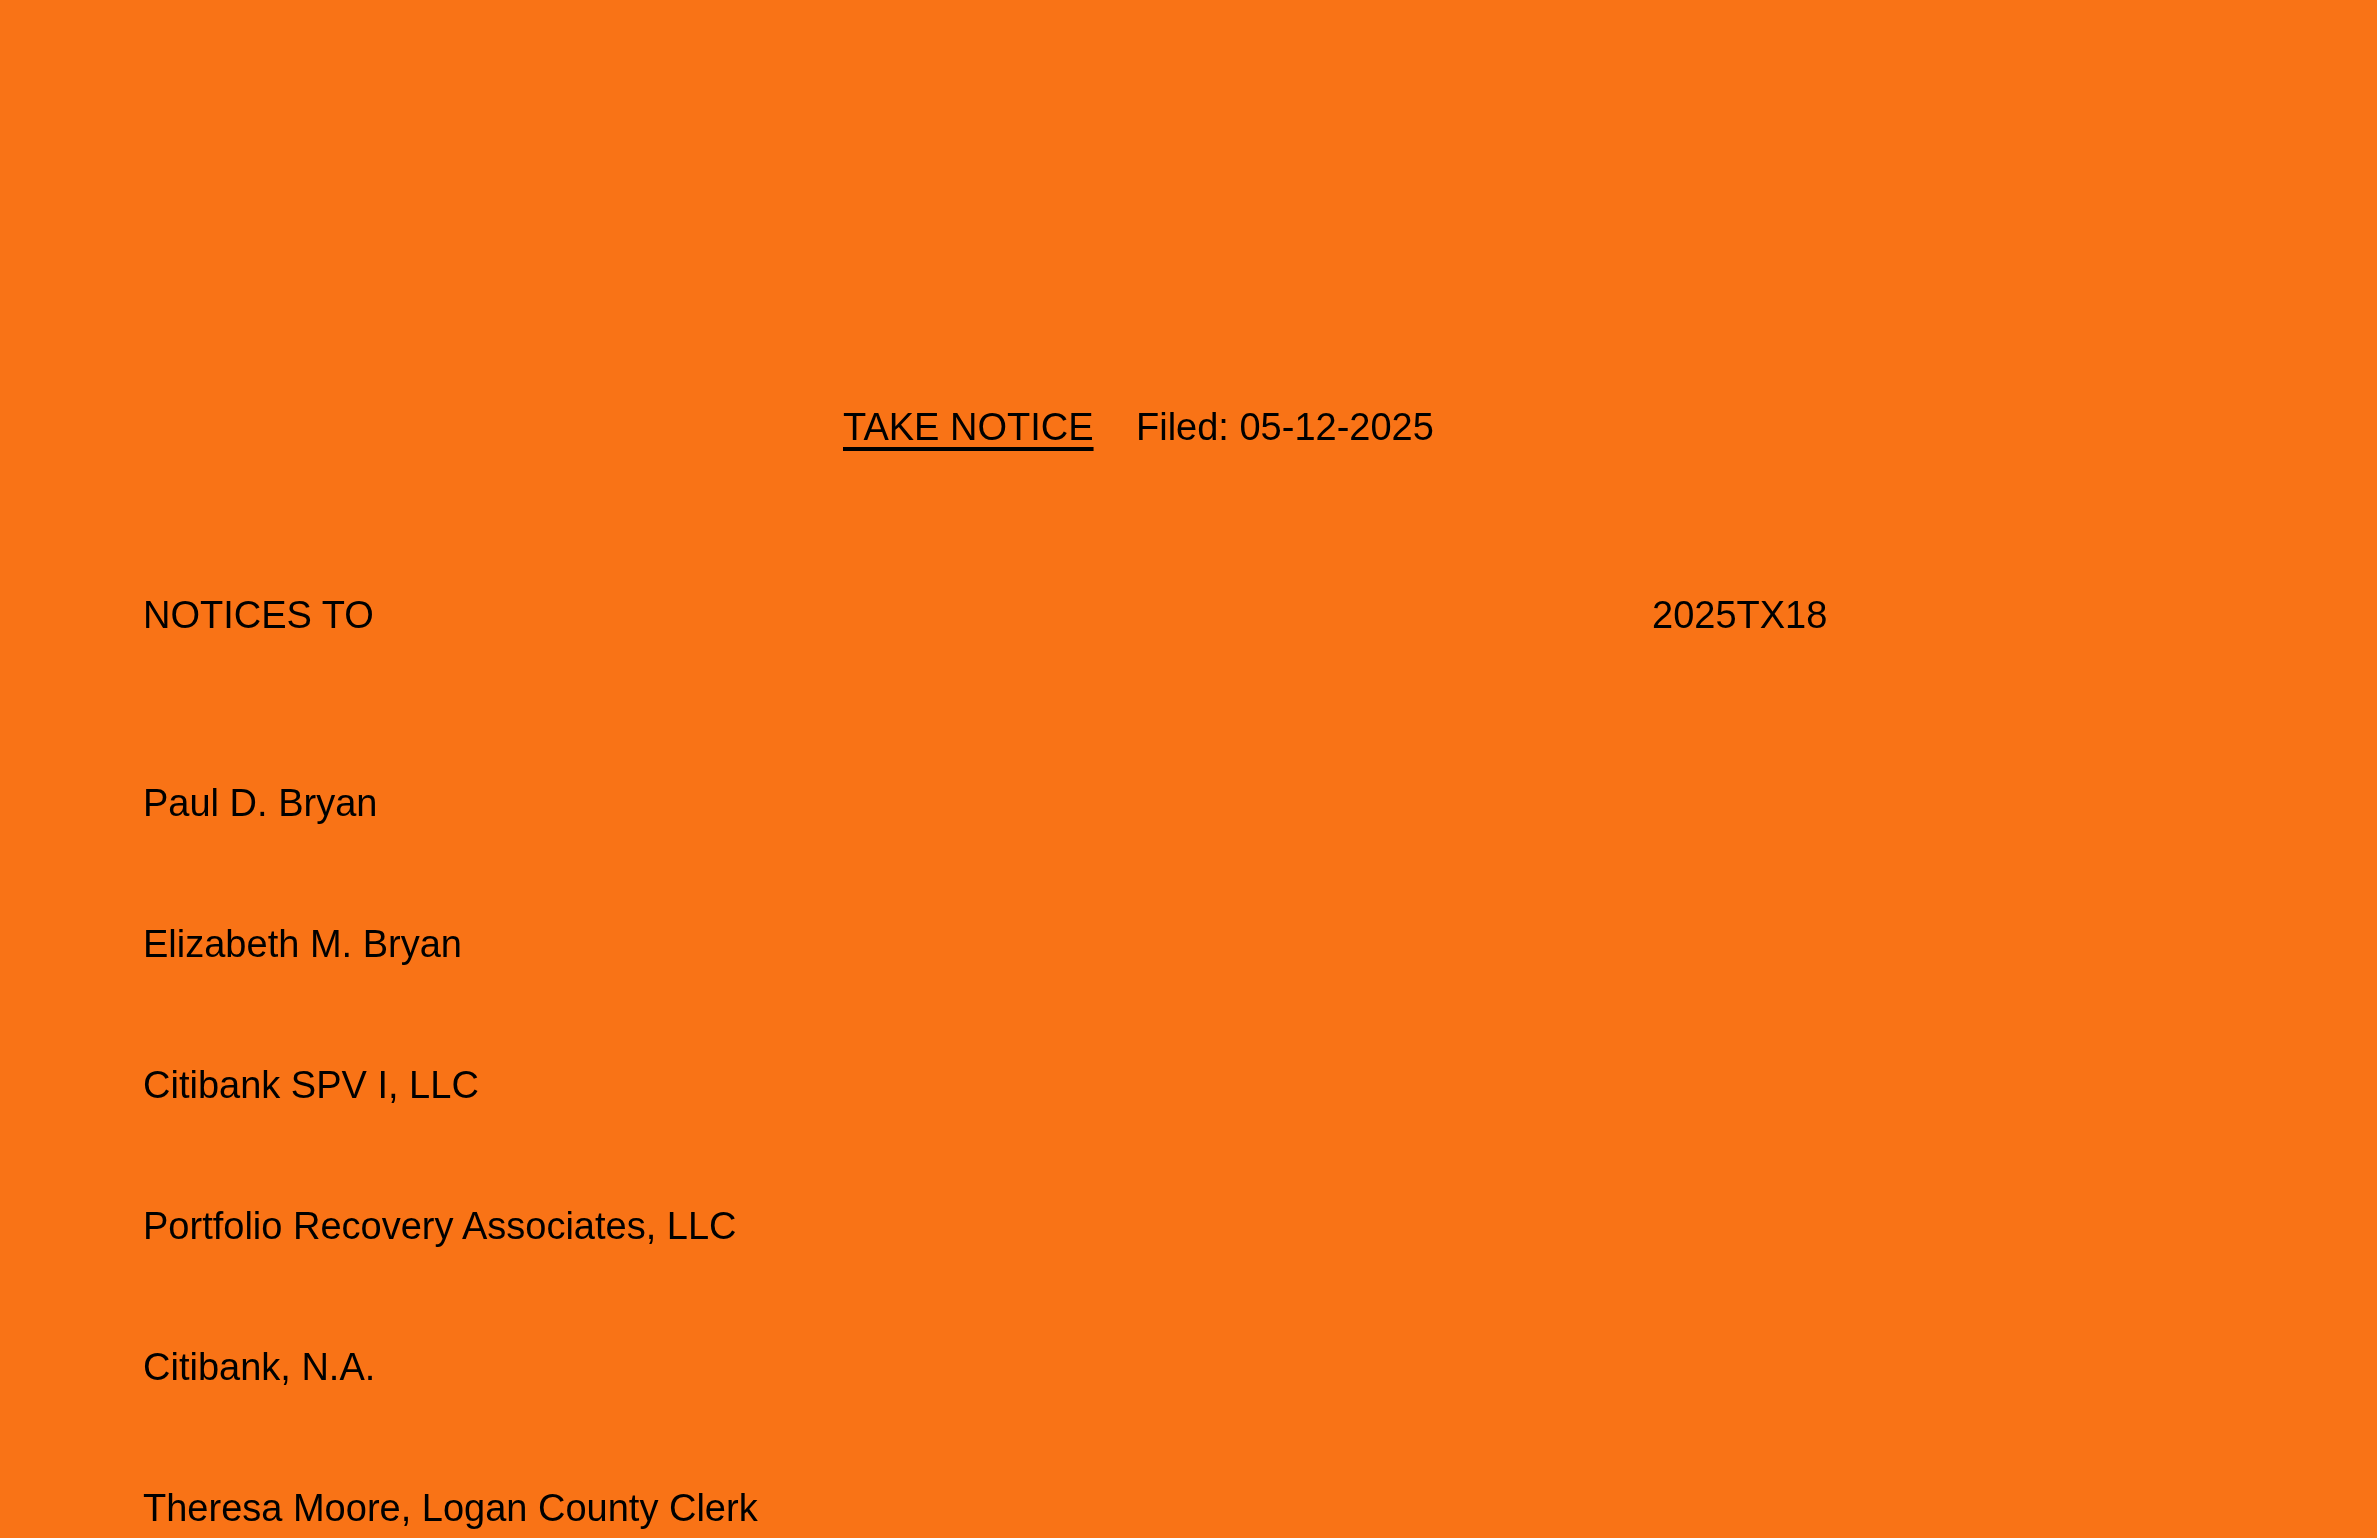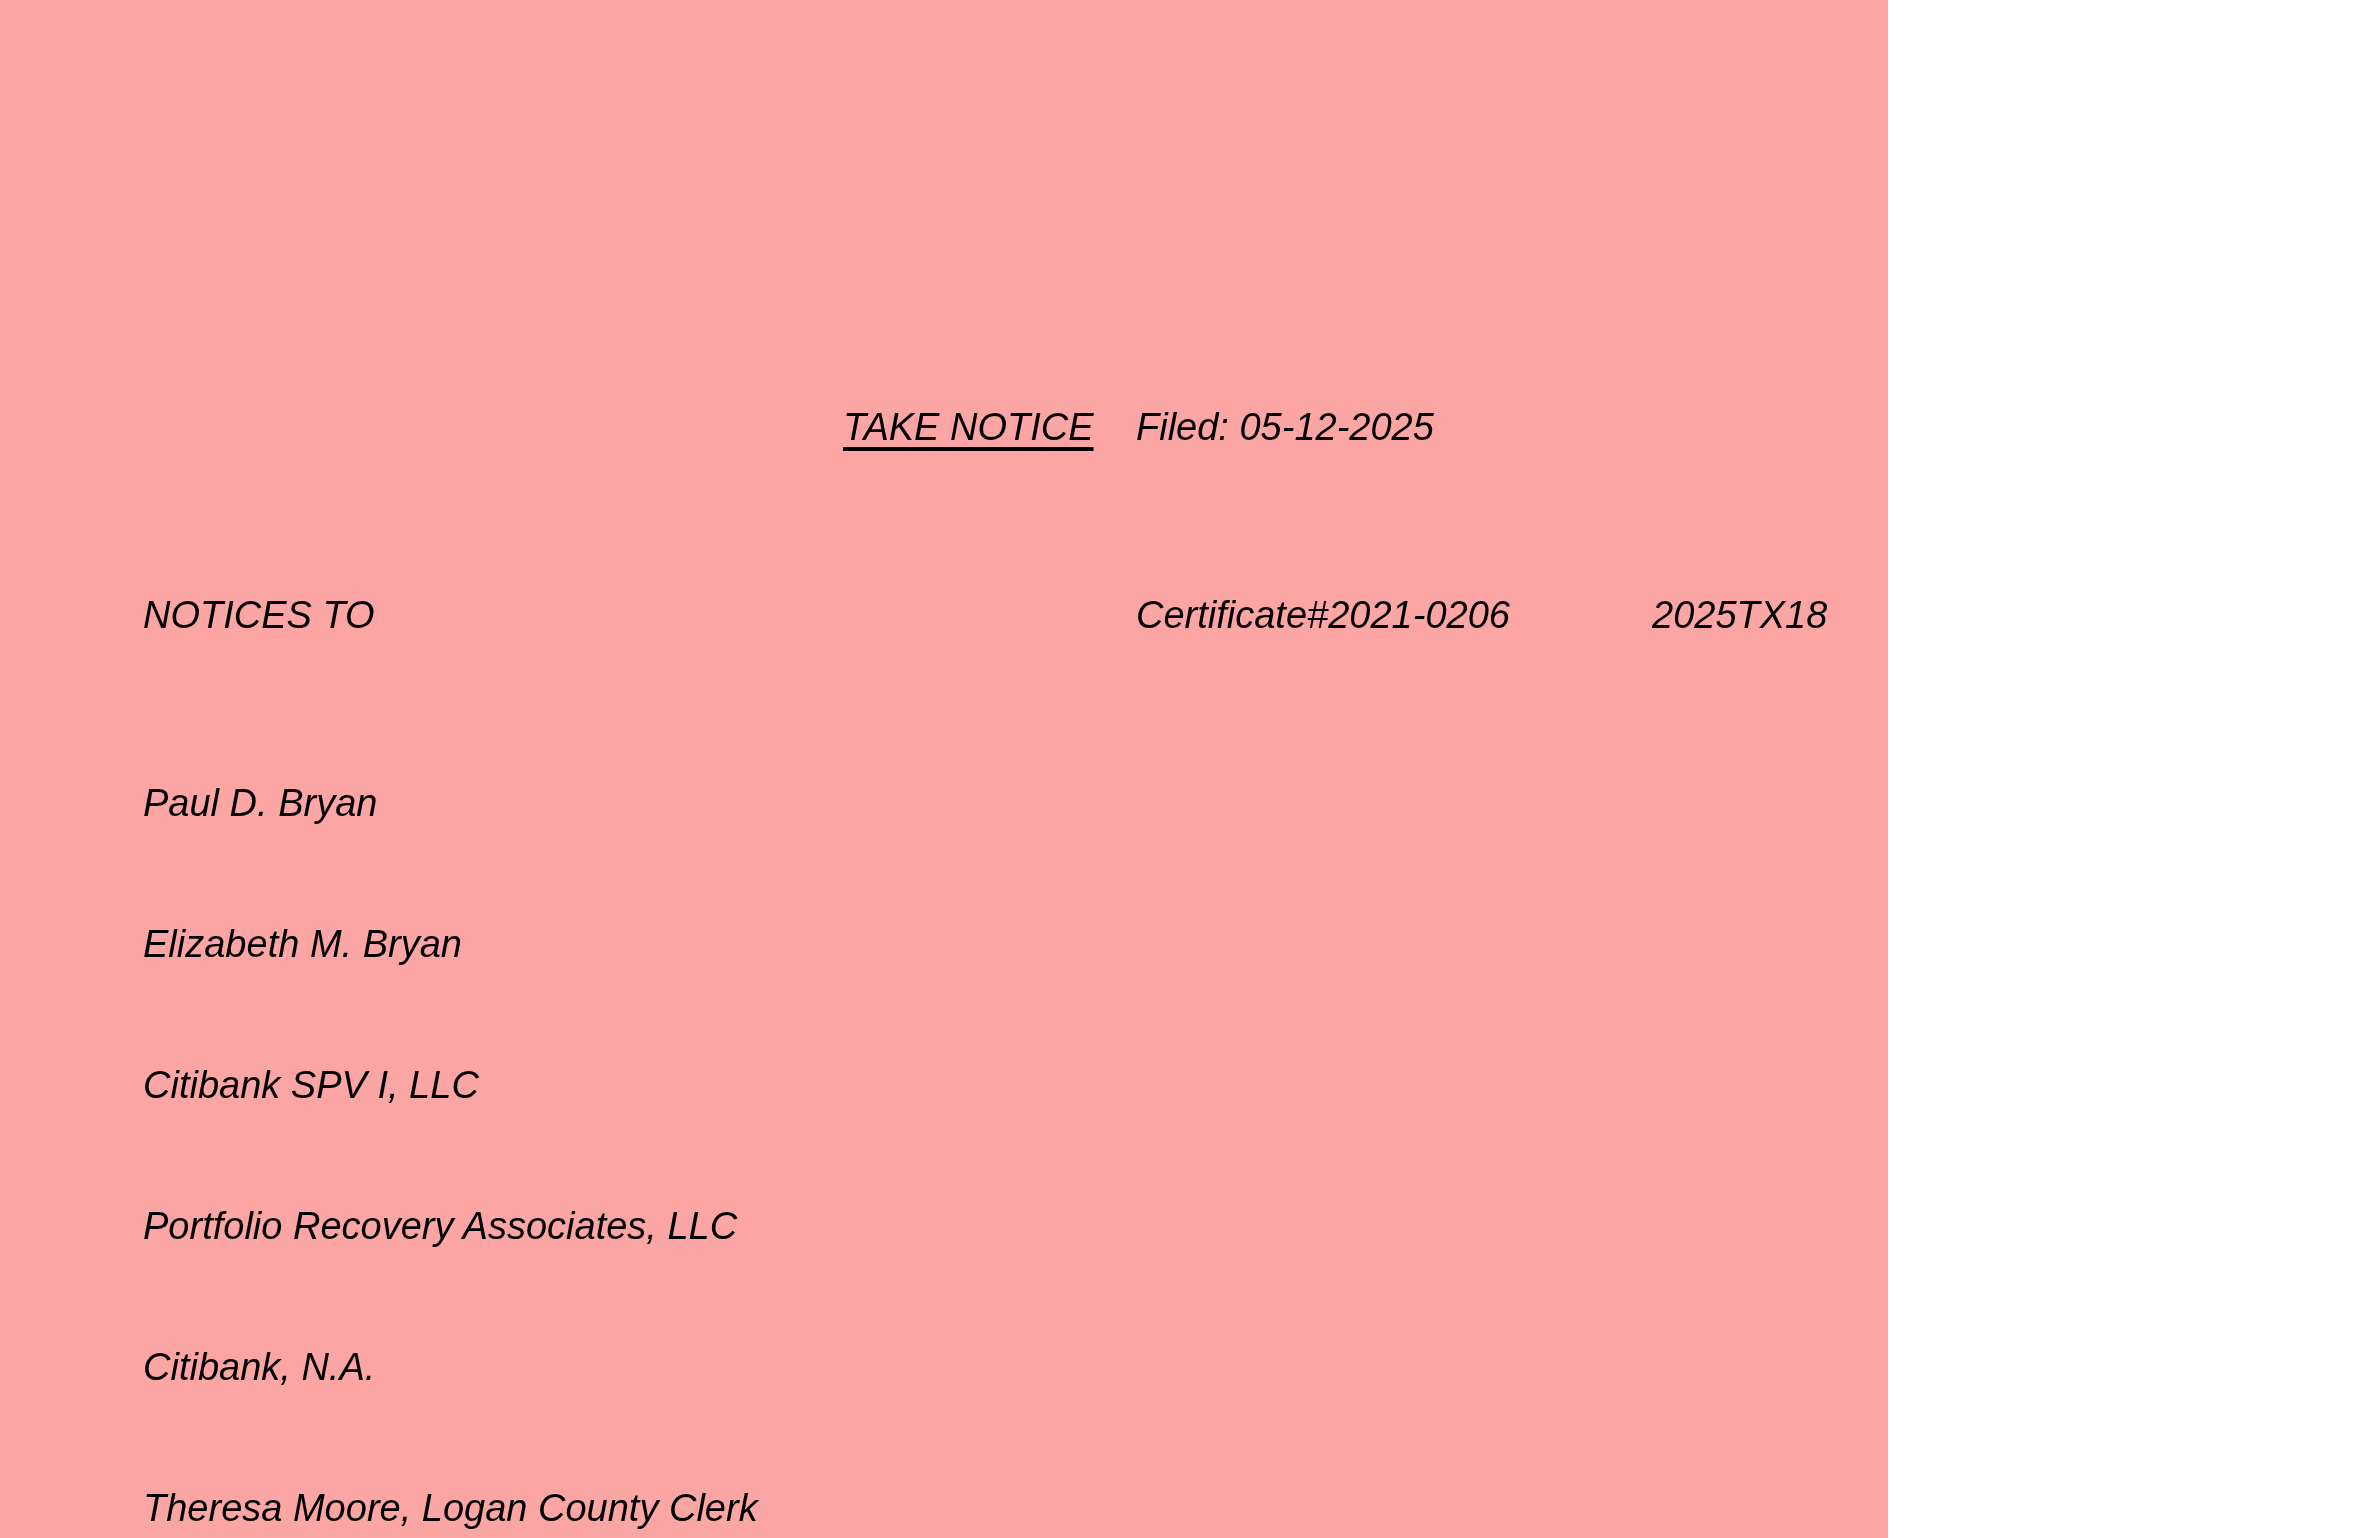--- a/index.html
+++ b/index.html
@@ -9,24 +9,23 @@
   body {
     width: 2377px;
     height: 1538px;
     background: #ffffff;
     font-family: "Liberation Sans", sans-serif;
     color: #000000;
     overflow: hidden;
   }
   .page {
     position: relative;
-    width: 1888px;
+    width: 2377px;
     height: 1538px;
-    background: #fca5a5;
-    font-style: italic;
+    background: #f97316;
   }
   .content {
     position: absolute;
     left: 143px;
     top: 263px;
     font-size: 38px;
     line-height: 47px;
     white-space: pre;
   }
   .line {
@@ -50,21 +49,20 @@
 <div class="page">
   <div class="content">
 
     <div class="line">
       <span class="abs c1 u">TAKE NOTICE</span>
       <span class="abs c2">Filed: 05-12-2025</span>
     </div>
 
     <div class="line">
       <span class="abs" style="left:0">NOTICES TO</span>
-      <span class="abs c2">Certificate#2021-0206</span>
       <span class="abs c3">2025TX18</span>
     </div>
 
     <div class="line">Paul D. Bryan</div>
     <div class="line">Elizabeth M. Bryan</div>
     <div class="line">Citibank SPV I, LLC</div>
     <div class="line">Portfolio Recovery Associates, LLC</div>
     <div class="line">Citibank, N.A.</div>
     <div class="line">Theresa Moore, Logan County Clerk</div>
     

